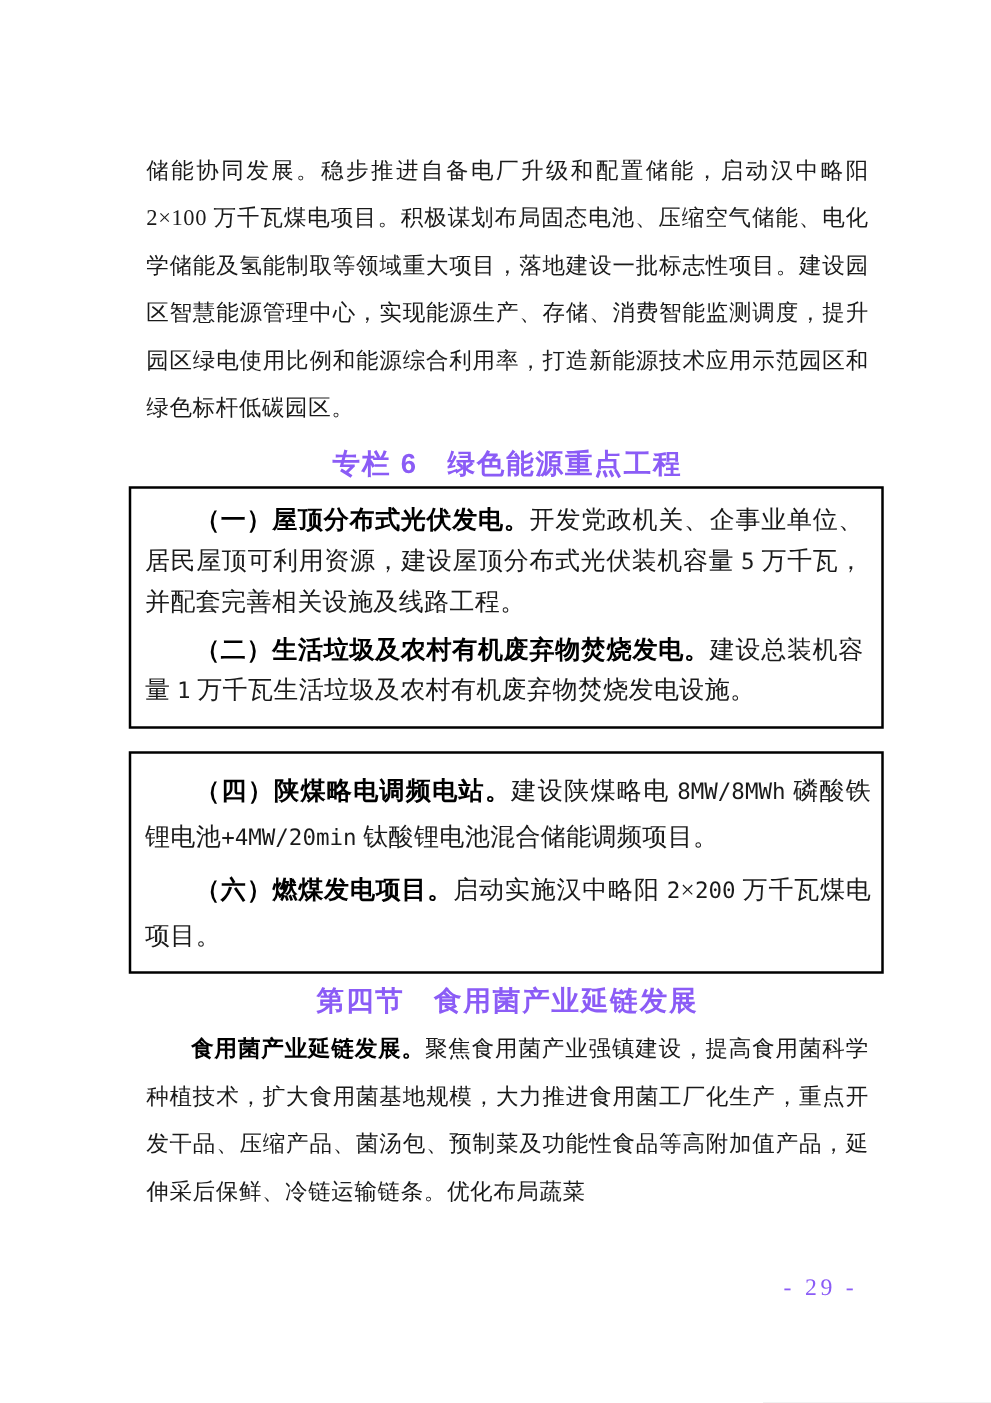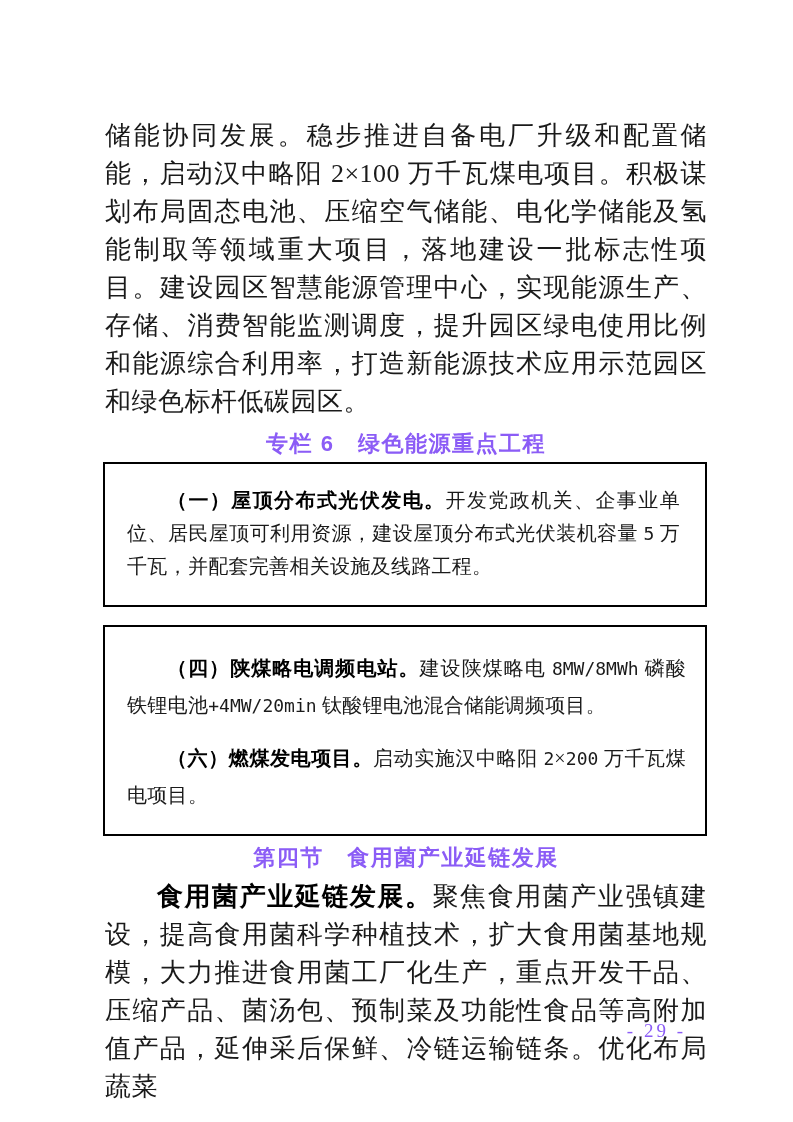--- a/index.html
+++ b/index.html
@@ -11,22 +11,22 @@
     color:#1a1a1a;
     font-family:"Liberation Serif","DejaVu Serif",serif;
     overflow:hidden;
   }
   .content {
     position:absolute;
     top:0; left:105px;
     width:602px;
   }
   .body-par {
-    margin:0;
-    font-size:26px;
+    margin:12px;
+    font-size:18px;
     line-height:38px;
     text-align:justify;
     letter-spacing:0.5px;
   }
   .p1 { margin-top:117px; }
   .p2 { margin-top:5px; text-indent:2em; }
   .box-heading, .section-heading {
     margin:9px 0 0 0;
     text-align:center;
     font-family:"Liberation Sans","DejaVu Sans",sans-serif;
@@ -46,21 +46,21 @@
   }
   .box1 {
     margin-top:4px;
     padding:4px 9px 6px 6px;
   }
   .box2 {
     margin-top:18px;
     padding:7px 3px 5px 6px;
   }
   .box p {
-    margin:16px;
+    margin:5px;
     font-size:20px;
     text-align:justify;
     text-indent:2em;
     letter-spacing:0.3px;
   }
   .box1 p { line-height:32.5px; }
   .box2 p { line-height:36px; }
   .lead {
     font-family:"Liberation Sans","DejaVu Sans",sans-serif;
     font-weight:bold;
@@ -85,20 +85,21 @@
 
 <div class="page">
   <div class="content">
 
     <p class="body-par p1">储能协同发展。稳步推进自备电厂升级和配置储能，启动汉中略阳 2×100 万千瓦煤电项目。积极谋划布局固态电池、压缩空气储能、电化学储能及氢能制取等领域重大项目，落地建设一批标志性项目。建设园区智慧能源管理中心，实现能源生产、存储、消费智能监测调度，提升园区绿电使用比例和能源综合利用率，打造新能源技术应用示范园区和绿色标杆低碳园区。</p>
 
     <h2 class="box-heading">专栏 6　绿色能源重点工程</h2>
 
     <div class="box box1">
       <p><b class="lead">（一）屋顶分布式光伏发电。</b><span>开发党政机关、企事业单位、居民屋顶可利用资源，建设屋顶分布式光伏装机容量 <span class="mono">5</span> 万千瓦，并配套完善相关设施及线路工程。</span></p>
+      <p><b class="lead">（二）生活垃圾及农村有机废弃物焚烧发电。</b><span>建设总装机容量 <span class="mono">1</span> 万千瓦生活垃圾及农村有机废弃物焚烧发电设施。</span></p>
     </div>
 
     <div class="box box2">
       <p><b class="lead">（四）陕煤略电调频电站。</b><span>建设陕煤略电 <span class="mono">8MW/8MWh</span> 磷酸铁锂电池<span class="mono">+4MW/20min</span> 钛酸锂电池混合储能调频项目。</span></p>
       <p><b class="lead">（六）燃煤发电项目。</b><span>启动实施汉中略阳 <span class="mono">2</span>×<span class="mono">200</span> 万千瓦煤电项目。</span></p>
     </div>
 
     <h2 class="section-heading">第四节　食用菌产业延链发展</h2>
 
     <p class="body-par p2"><b class="lead">食用菌产业延链发展。</b><span>聚焦食用菌产业强镇建设，提高食用菌科学种植技术，扩大食用菌基地规模，大力推进食用菌工厂化生产，重点开发干品、压缩产品、菌汤包、预制菜及功能性食品等高附加值产品，延伸采后保鲜、冷链运输链条。优化布局蔬菜</span></p>

